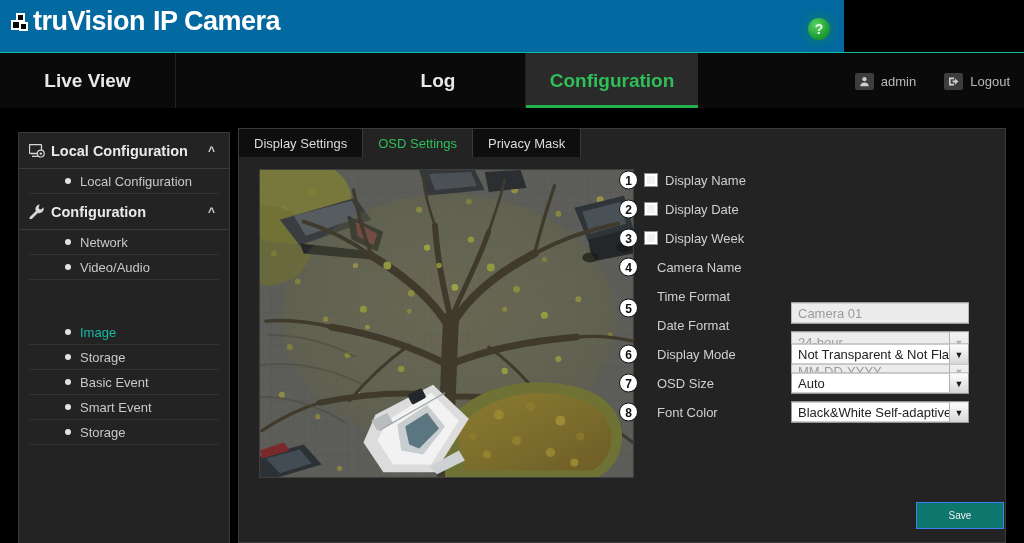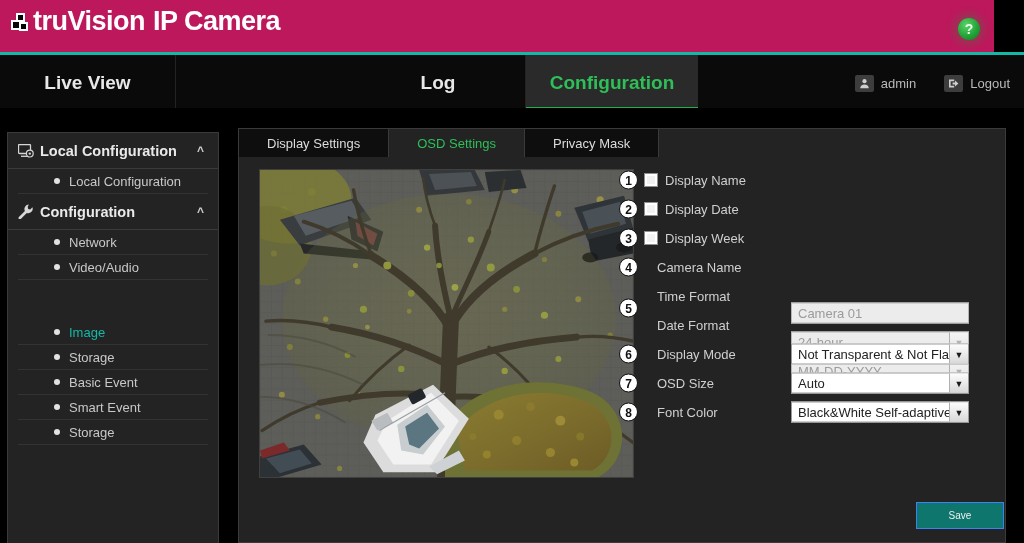--- a/index.html
+++ b/index.html
@@ -6,22 +6,22 @@
   html, body {
     width: 1024px; height: 543px;
     background: #000;
     font-family: "Liberation Sans", sans-serif;
     overflow: hidden;
   }
   #app { position: relative; width: 1024px; height: 543px; background: #000; }
 
   
   .header {
-    position: absolute; left: 0; top: 0; width: 994px; height: 52px;
-    background: #be185d;
+    position: absolute; left: 0; top: 0; width: 844px; height: 52px;
+    background: #0369a1;
   }
   .logo-wrap {
     position: absolute; left: 10px; top: 6px;
     display: flex; align-items: flex-end;
   }
   .logo-glyph { width: 22px; height: 24px; position: relative; margin-right: 1px; }
   .logo-glyph i {
     position: absolute; display: block; border: 2.5px solid #ffffff; background: #050505;
   }
   .logo-glyph i.b1 { left: 6px; top: 1px;  width: 9px;  height: 9px; }
@@ -38,21 +38,21 @@
     width: 22px; height: 22px; border-radius: 50%;
     background: radial-gradient(circle at 38% 32%, #5bd46a 0%, #23a437 55%, #0d7a22 100%);
     color: #eafbea; font-size: 14px; font-weight: bold;
     text-align: center; line-height: 22px;
     box-shadow: 0 0 9px 4px rgba(25,150,50,0.30);
   }
 
   
   .nav {
     position: absolute; left: 0; top: 52px; width: 1024px; height: 56px;
-    background: #0a0a0a; border-top: 3px solid #14b8a6;
+    background: #0a0a0a; border-top: 1px solid #14b8a6;
   }
   .nav-item {
     position: absolute; top: 0; height: 56px;
     color: #e8e8e8; font-size: 19px; font-weight: bold;
     display: flex; align-items: center; justify-content: center;
     border-right: 1px solid #232323;
   }
   .nav-item.n0 { left: 0px;   width: 176px; }
   .nav-item.n1 { left: 176px; width: 175px; }
   .nav-item.n2 { left: 351px; width: 175px; }
@@ -79,21 +79,21 @@
   .ico-sq svg { display: block; }
 
   
   .body-area {
     position: absolute; left: 0; top: 108px; width: 1024px; height: 435px;
     background: #000;
   }
 
   
   .sidebar {
-    position: absolute; left: 7px; top: 24px; width: 212px; height: 411px;
+    position: absolute; left: 18px; top: 24px; width: 212px; height: 411px;
     background: #232323; border: 1px solid #3a3a3a; border-bottom: none; text-align: right;
   }
   .side-group {
     height: 36px; display: flex; align-items: center; padding: 0 10px;
     color: #e9e9e9; font-size: 14.5px; font-weight: bold;
     border-bottom: 1px solid #3a3a3a; position: relative;
   }
   .side-group .gico { width: 22px; display: flex; align-items: center; color: #d6d6d6; }
   .side-group .chev {
     position: absolute; right: 14px; top: 50%; transform: translateY(-50%);
@@ -115,21 +115,21 @@
   .content {
     position: absolute; left: 238px; top: 20px; width: 768px; height: 415px;
     background: #232323; border: 1px solid #3a3a3a;
   }
   .tabrow {
     position: absolute; left: 0; top: 0; width: 100%; height: 28px;
     display: flex; align-items: stretch;
   }
   .tab {
     background: #0e0e0e; color: #dcdcdc; font-size: 13px;
-    display: flex; align-items: center; padding: 0 28px;
+    display: flex; align-items: center; padding: 0 15px;
     border-right: 1px solid #3a3a3a;
   }
   .tab.active { background: #232323; color: #2fbf58; }
 
   .panel-inner { position: absolute; left: 0; top: 28px; width: 100%; height: 387px; }
 
   
   .preview {
     position: absolute; left: 20px; top: 12px; width: 375px; height: 309px;
     background: #111; border: 1px solid #404040; overflow: hidden;

